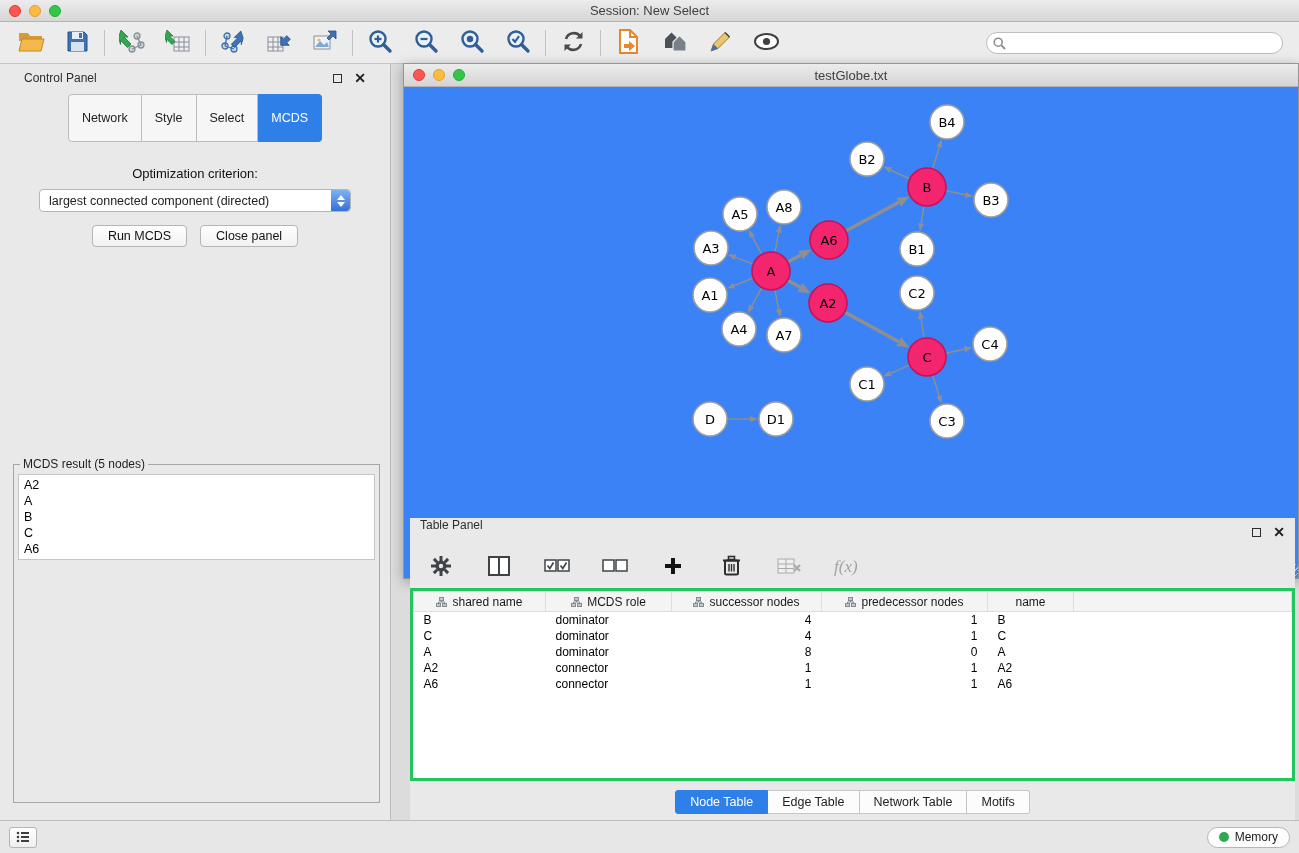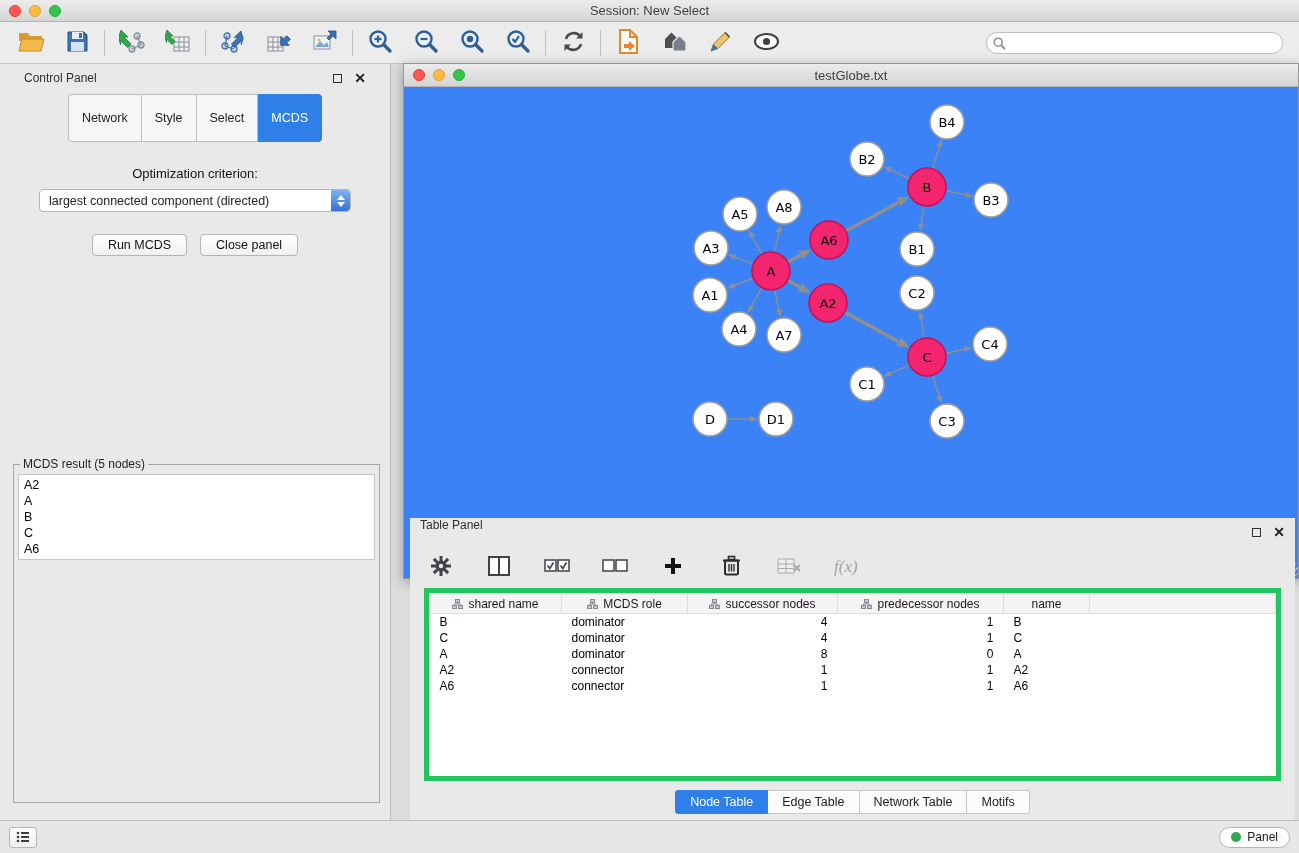--- a/index.html
+++ b/index.html
@@ -50,21 +50,21 @@
   .criterion-label { text-align:center; margin:20px 0 8px; font-size:13px; color:#111; }
   .dropdown { margin:0 auto; width:312px; height:23px; background:#fff; border:1px solid #B5B5B5; border-radius:4px;
               display:flex; align-items:center; position:relative; padding:0 26px 0 9px; font-size:12.5px; cursor:pointer; }
   .dropdown-text { white-space:nowrap; overflow:hidden; }
   .dropdown-stepper { position:absolute; right:0; top:0; bottom:0; width:19px;
               background:linear-gradient(#7DB2F2,#3670D8); border-radius:0 4px 4px 0;
               display:flex; flex-direction:column; align-items:center; justify-content:center; gap:2px; }
   .tri-up { width:0; height:0; border-left:4px solid transparent; border-right:4px solid transparent; border-bottom:5px solid #fff; }
   .tri-down { width:0; height:0; border-left:4px solid transparent; border-right:4px solid transparent; border-top:5px solid #fff; }
 
-  .cp-buttons { display:flex; justify-content:center; gap:13px; margin-top:22px; }
+  .cp-buttons { display:flex; justify-content:center; gap:13px; margin-top:13px; }
   .btn { padding:3px 15px; background:linear-gradient(#FFFFFF,#F1F1F1); border:1px solid #B5B5B5; border-radius:4px;
          font-size:12.5px; font-family:"Liberation Sans",sans-serif; cursor:pointer; color:#111; }
 
   .result-fieldset { margin:auto 10px 17px 13px; height:346px; border:1px solid #A6A6A6; padding:3px 4px 6px 4px; }
   .result-fieldset legend { font-size:12px; padding:0 3px; margin-left:2px; color:#1E1E1E; }
   .result-list { background:#fff; border:1px solid #C6C6C6; height:100%; overflow:auto; padding:2px 5px;
                  font-size:12.5px; line-height:16px; color:#000; }
 
   
   .right-area { flex:1 1 auto; position:relative; background:#DCDCDC; min-width:0; }
@@ -77,21 +77,21 @@
   .net-canvas { flex:1 1 auto; background:#3b82f6; position:relative; overflow:hidden; }
   .resize-grip { position:absolute; right:0; bottom:0; width:14px; height:14px;
                  background:repeating-linear-gradient(315deg, transparent 0 3px, #B8B8B8 3px 4px); cursor:nwse-resize; }
 
   
   .table-panel { position:absolute; left:19px; right:4px; top:454px; bottom:0; background:#E9E9E9; display:flex; flex-direction:column; }
   .tp-header { height:28px; display:flex; padding:0 10px; flex:0 0 auto; }
   .tp-toolbar { height:42px; display:flex; align-items:center; gap:32px; padding:0 18px; flex:0 0 auto; }
   .tp-toolbar .tb-btn { width:26px; height:26px; }
   .fx-label { font-family:"Liberation Serif", serif; font-style:italic; font-size:17px; color:#A3A3A3; cursor:pointer; }
-  .table-box { margin:0 14px; border:5px solid #22c55e; background:#fff; height:193px; overflow:hidden; flex:0 0 auto; }
+  .table-box { margin:0 0; border:3px solid #22c55e; background:#fff; height:193px; overflow:hidden; flex:0 0 auto; }
   table.node-table { border-collapse:collapse; width:100%; table-layout:fixed; font-size:12px; }
   .node-table th { height:20px; background:#F4F4F4; border:1px solid #DDDDDD; font-weight:normal; font-size:12px;
                    color:#1A1A1A; cursor:pointer; }
   .th-inner { display:flex; align-items:center; justify-content:center; gap:5px; }
   .node-table td { height:16px; padding:0 10px; color:#000; white-space:nowrap; overflow:hidden; }
   .node-table td.num { text-align:right; }
   .col-shared {width:132px;} .col-role {width:126px;} .col-succ {width:150px;} .col-pred {width:166px;} .col-name {width:86px;}
 
   .tp-tabs { display:flex; justify-content:center; margin-top:9px; }
   .tp-tab { padding:4px 14px; background:#FCFCFC; border:1px solid #C6C6C6; border-left:none; font-size:12.5px; cursor:pointer; }
@@ -706,16 +706,16 @@
             <rect x="5" y="1" width="8" height="2"></rect>
             <circle cx="2" cy="6" r="1.3"></circle>
             <rect x="5" y="5" width="8" height="2"></rect>
             <circle cx="2" cy="10" r="1.3"></circle>
             <rect x="5" y="9" width="8" height="2"></rect>
           </g>
         </svg>
     </span>
     <span class="memory-btn">
       <span class="memory-dot"></span>
-      <span>Panel</span>
+      <span>Memory</span>
     </span>
   </div>
 </div>
 
 </body></html>

